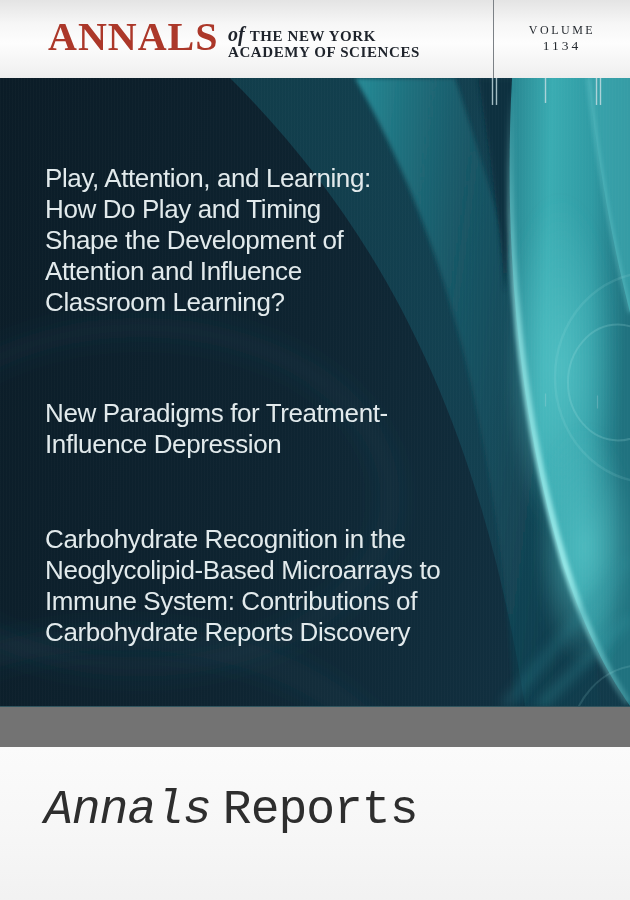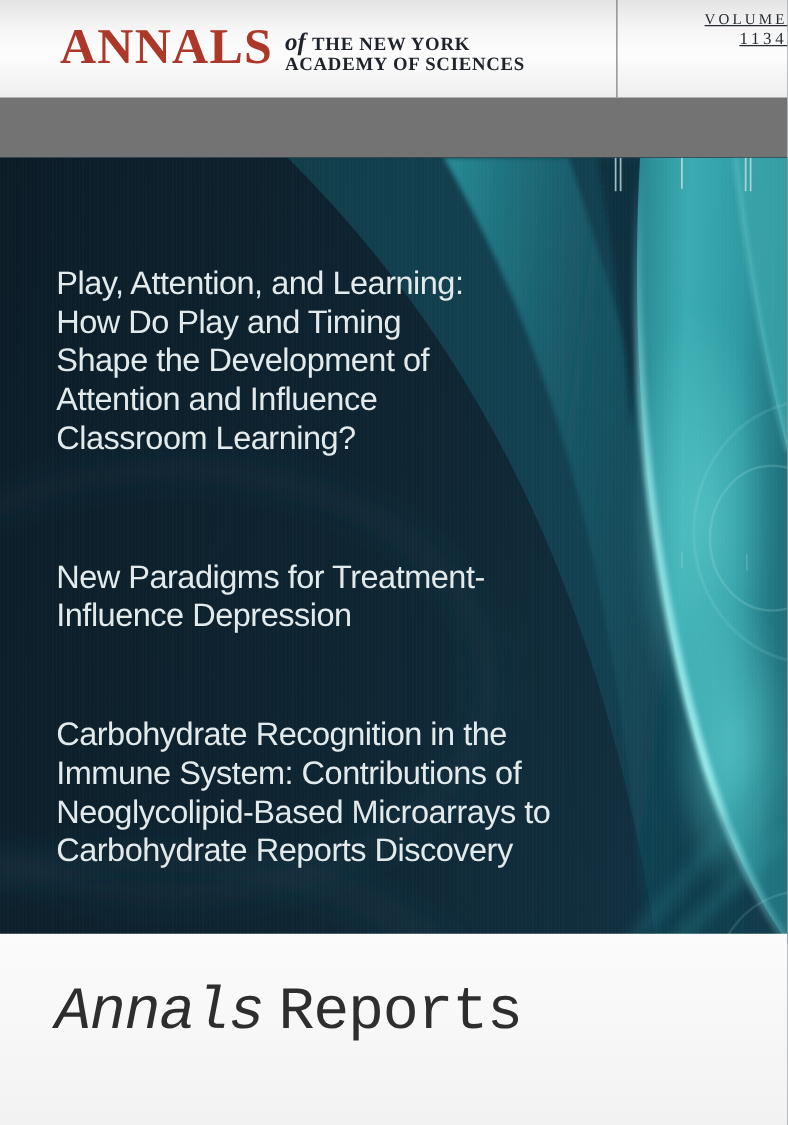--- a/index.html
+++ b/index.html
@@ -24,29 +24,29 @@
     color:#1e232b;font-weight:700;font-size:15px;line-height:16px;letter-spacing:.6px;
   }
   .org .of{
     font-weight:600;font-style:italic;font-size:20px;letter-spacing:0;
     margin-right:5px;text-transform:none;
   }
   .head-divider{
     position:absolute;left:493px;top:0;width:1px;height:78px;background:#7c8186;
   }
   .volume-box{
-    position:absolute;left:494px;top:8px;width:136px;text-align:right;
-    font-family:"Liberation Serif","DejaVu Serif",serif;color:#262b31;text-decoration:underline;
+    position:absolute;left:494px;top:23px;width:136px;text-align:center;
+    font-family:"Liberation Serif","DejaVu Serif",serif;color:#262b31;
   }
   .volume-box .vlabel{font-size:12px;line-height:14px;letter-spacing:2.5px;}
   .volume-box .vnumber{font-size:13.5px;line-height:15px;letter-spacing:3px;margin-top:1px;}
   
   .artwork{
     position:absolute;left:0;top:78px;width:630px;height:629px;overflow:hidden;
-    background:#0c1e2a;border-bottom:1px solid #30545e;box-sizing:border-box;margin-top:48px;
+    background:#0c1e2a;border-bottom:1px solid #30545e;box-sizing:border-box;
   }
   .artwork svg{position:absolute;left:0;top:0;width:100%;height:100%;display:block;}
   .artwork .texture{
     position:absolute;inset:0;pointer-events:none;
     background:repeating-linear-gradient(90deg,rgba(255,255,255,0.016) 0 1px,rgba(0,0,0,0) 1px 3px);
   }
   .title{
     position:absolute;left:45px;width:470px;
     color:#e2eaec;font-size:26px;line-height:31px;letter-spacing:-0.4px;font-weight:400;
   }
@@ -166,22 +166,22 @@
       <div>Classroom Learning?</div>
     </div>
 
     <div class="title t2">
       <div>New Paradigms for Treatment-</div>
       <div>Influence Depression</div>
     </div>
 
     <div class="title t3">
       <div>Carbohydrate Recognition in the</div>
+      <div>Neoglycolipid-Based Microarrays to</div>
       <div>Immune System: Contributions of</div>
-      <div>Neoglycolipid-Based Microarrays to</div>
       <div>Carbohydrate Reports Discovery</div>
     </div>
   </section>
 
   <footer class="footer-band">
     <div class="series">
       <span class="it">Annals</span><span>Reports</span>
     </div>
   </footer>
 

